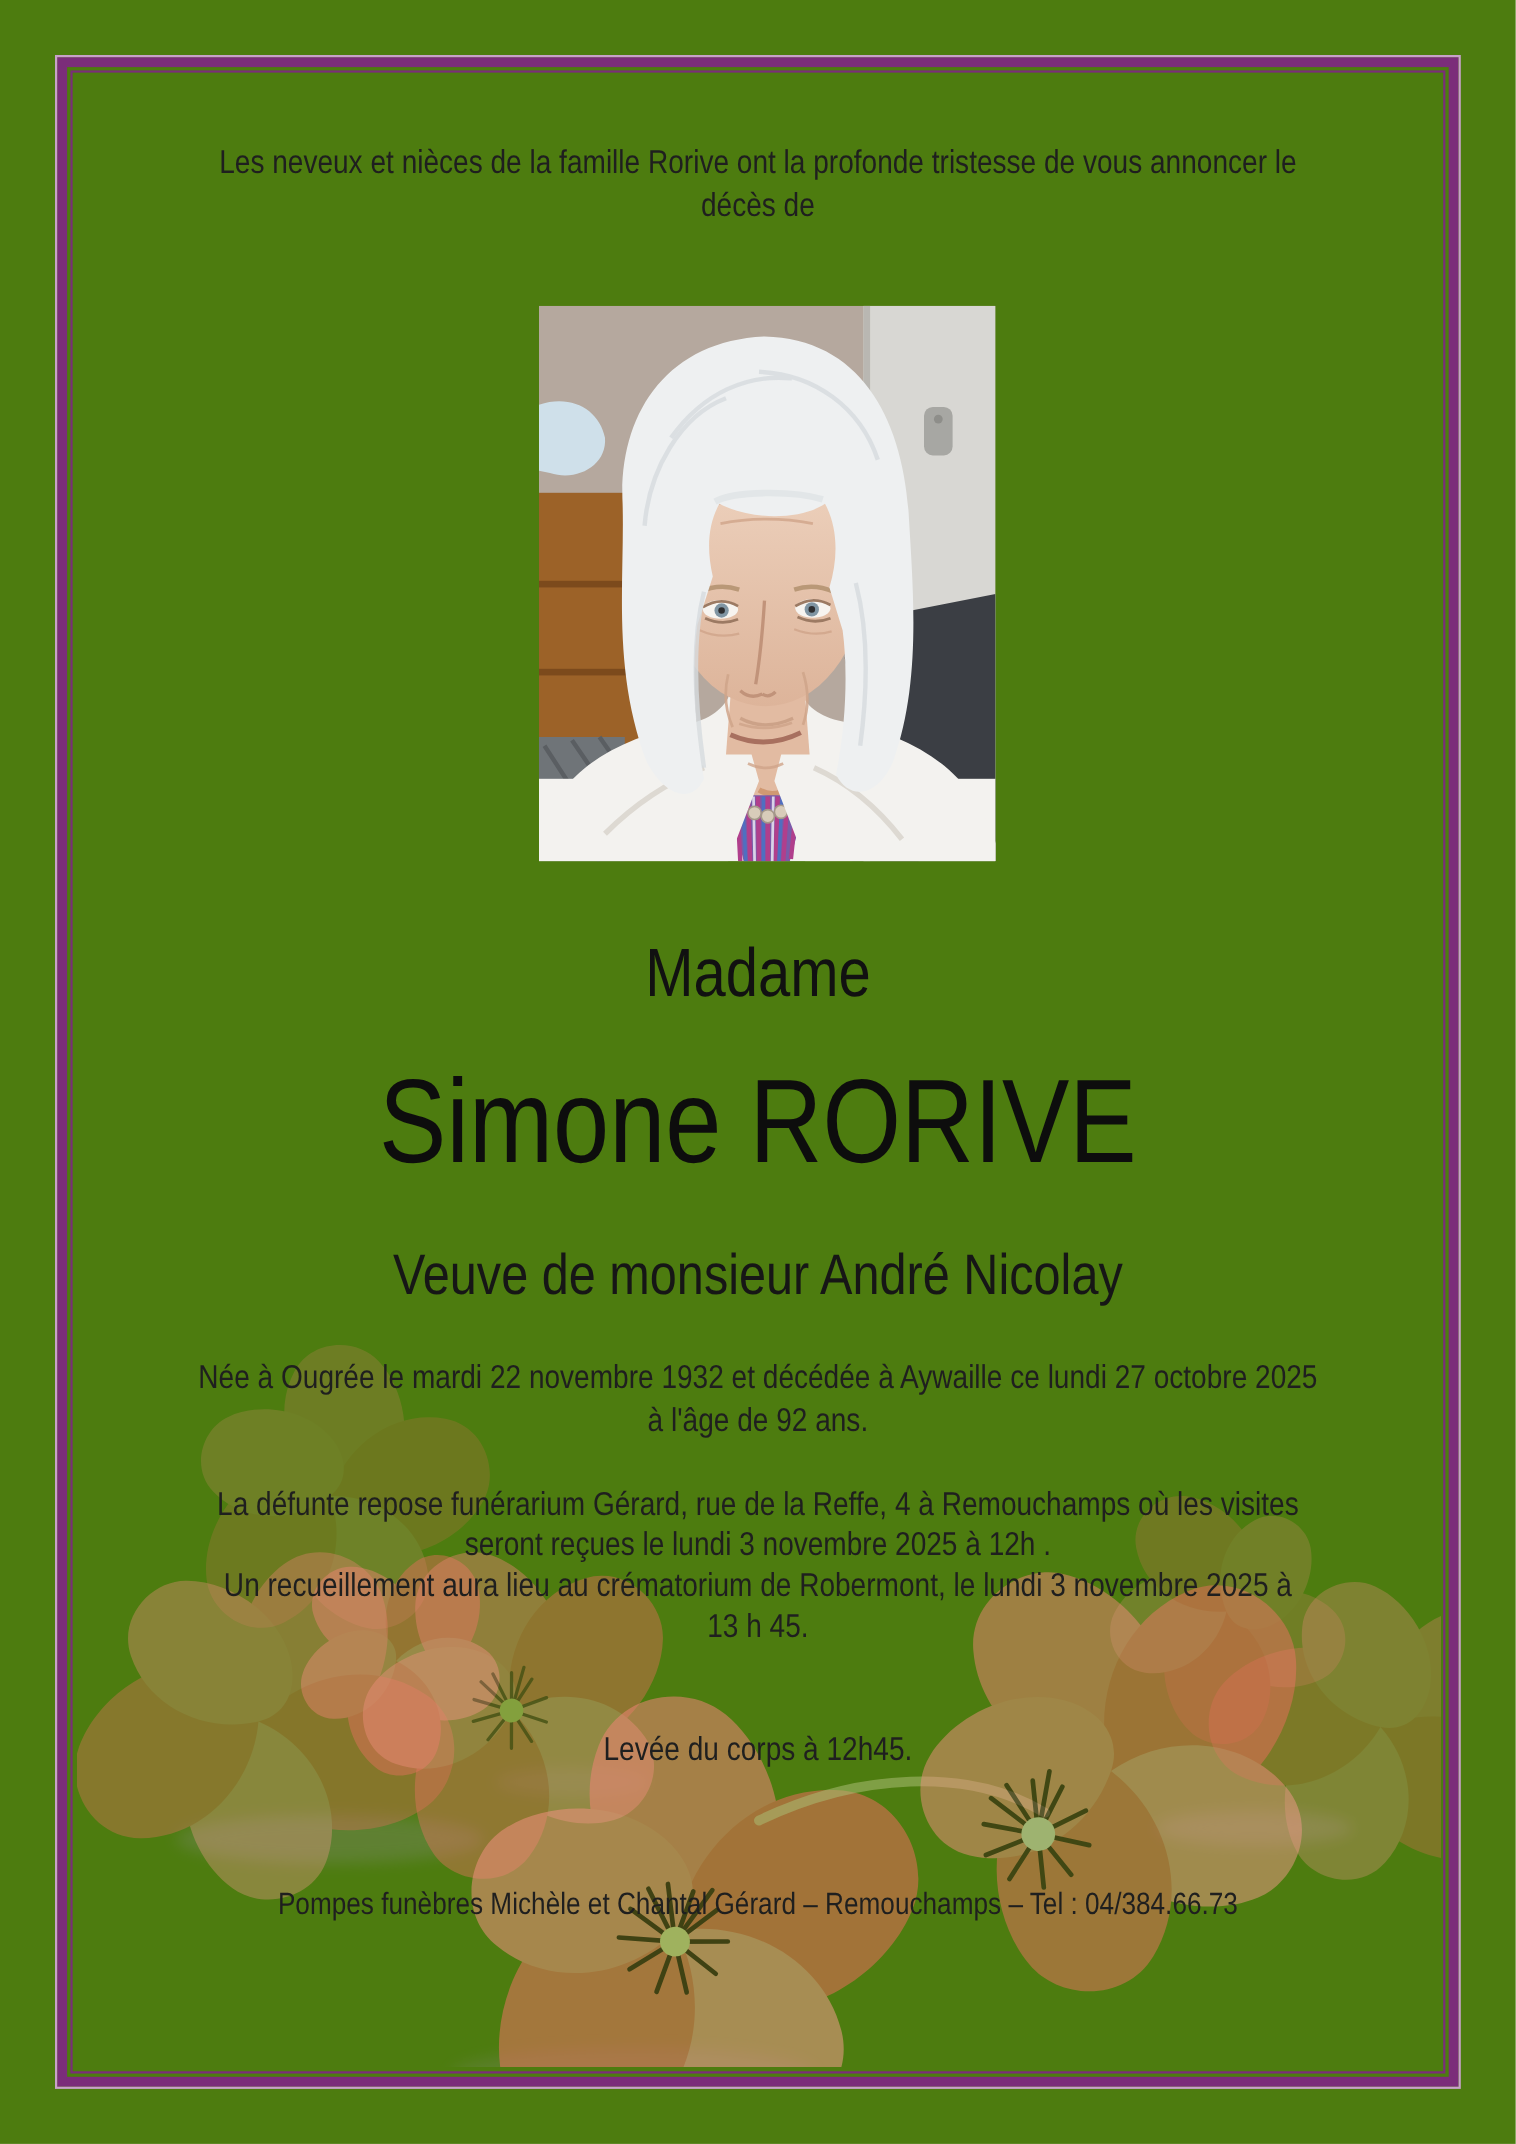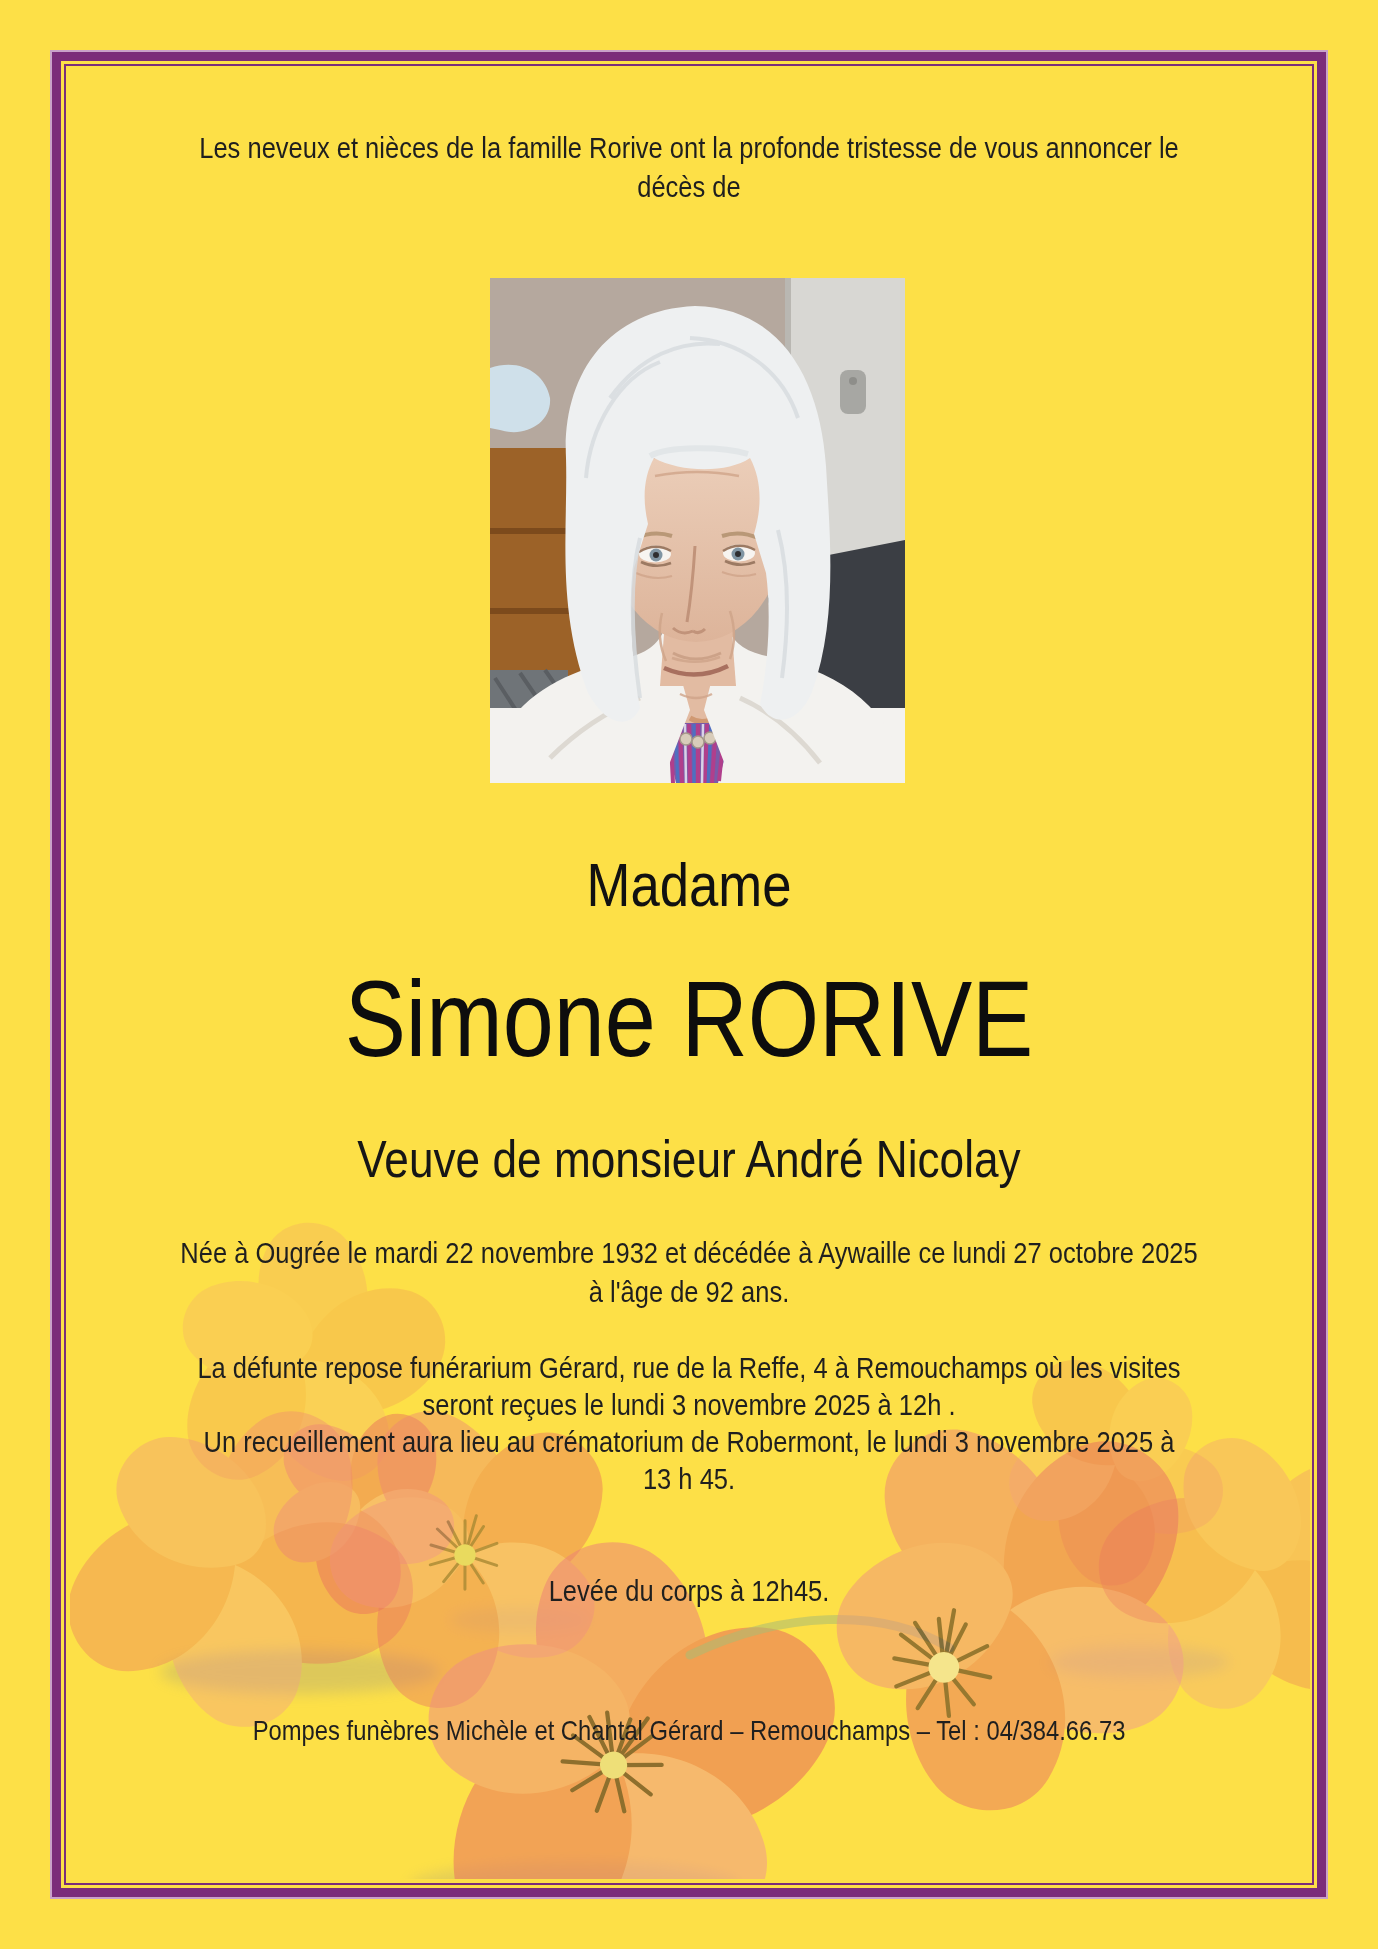--- a/index.html
+++ b/index.html
@@ -1,16 +1,16 @@
 <!DOCTYPE html>
 <html><head>
 <meta charset="utf-8">
 <style>
   html,body{margin:0;padding:0;background:#ffffff;}
-  .page{position:relative;width:1378px;height:1949px;background:#fde047;overflow:hidden;
+  .page{position:relative;width:1378px;height:1949px;background:#4d7c0f;overflow:hidden;
         font-family:"Liberation Sans","DejaVu Sans",sans-serif;color:#1f1f1f;}
   
   .frame{position:absolute;inset:52px;border:9px solid #7b2d7a;outline:2px solid #c9a2c9;pointer-events:none;z-index:5;}
   .frame::after{content:"";position:absolute;inset:3px;border:2px solid #7b2d7a;}
   
   .flowers{position:absolute;left:0;top:0;width:1378px;height:1949px;z-index:1;}
   
   .line{position:absolute;left:0;right:0;text-align:center;white-space:nowrap;
         transform:scaleX(0.85);transform-origin:50% 50%;z-index:3;}
   .intro{top:128px;font-size:30px;line-height:39px;}

